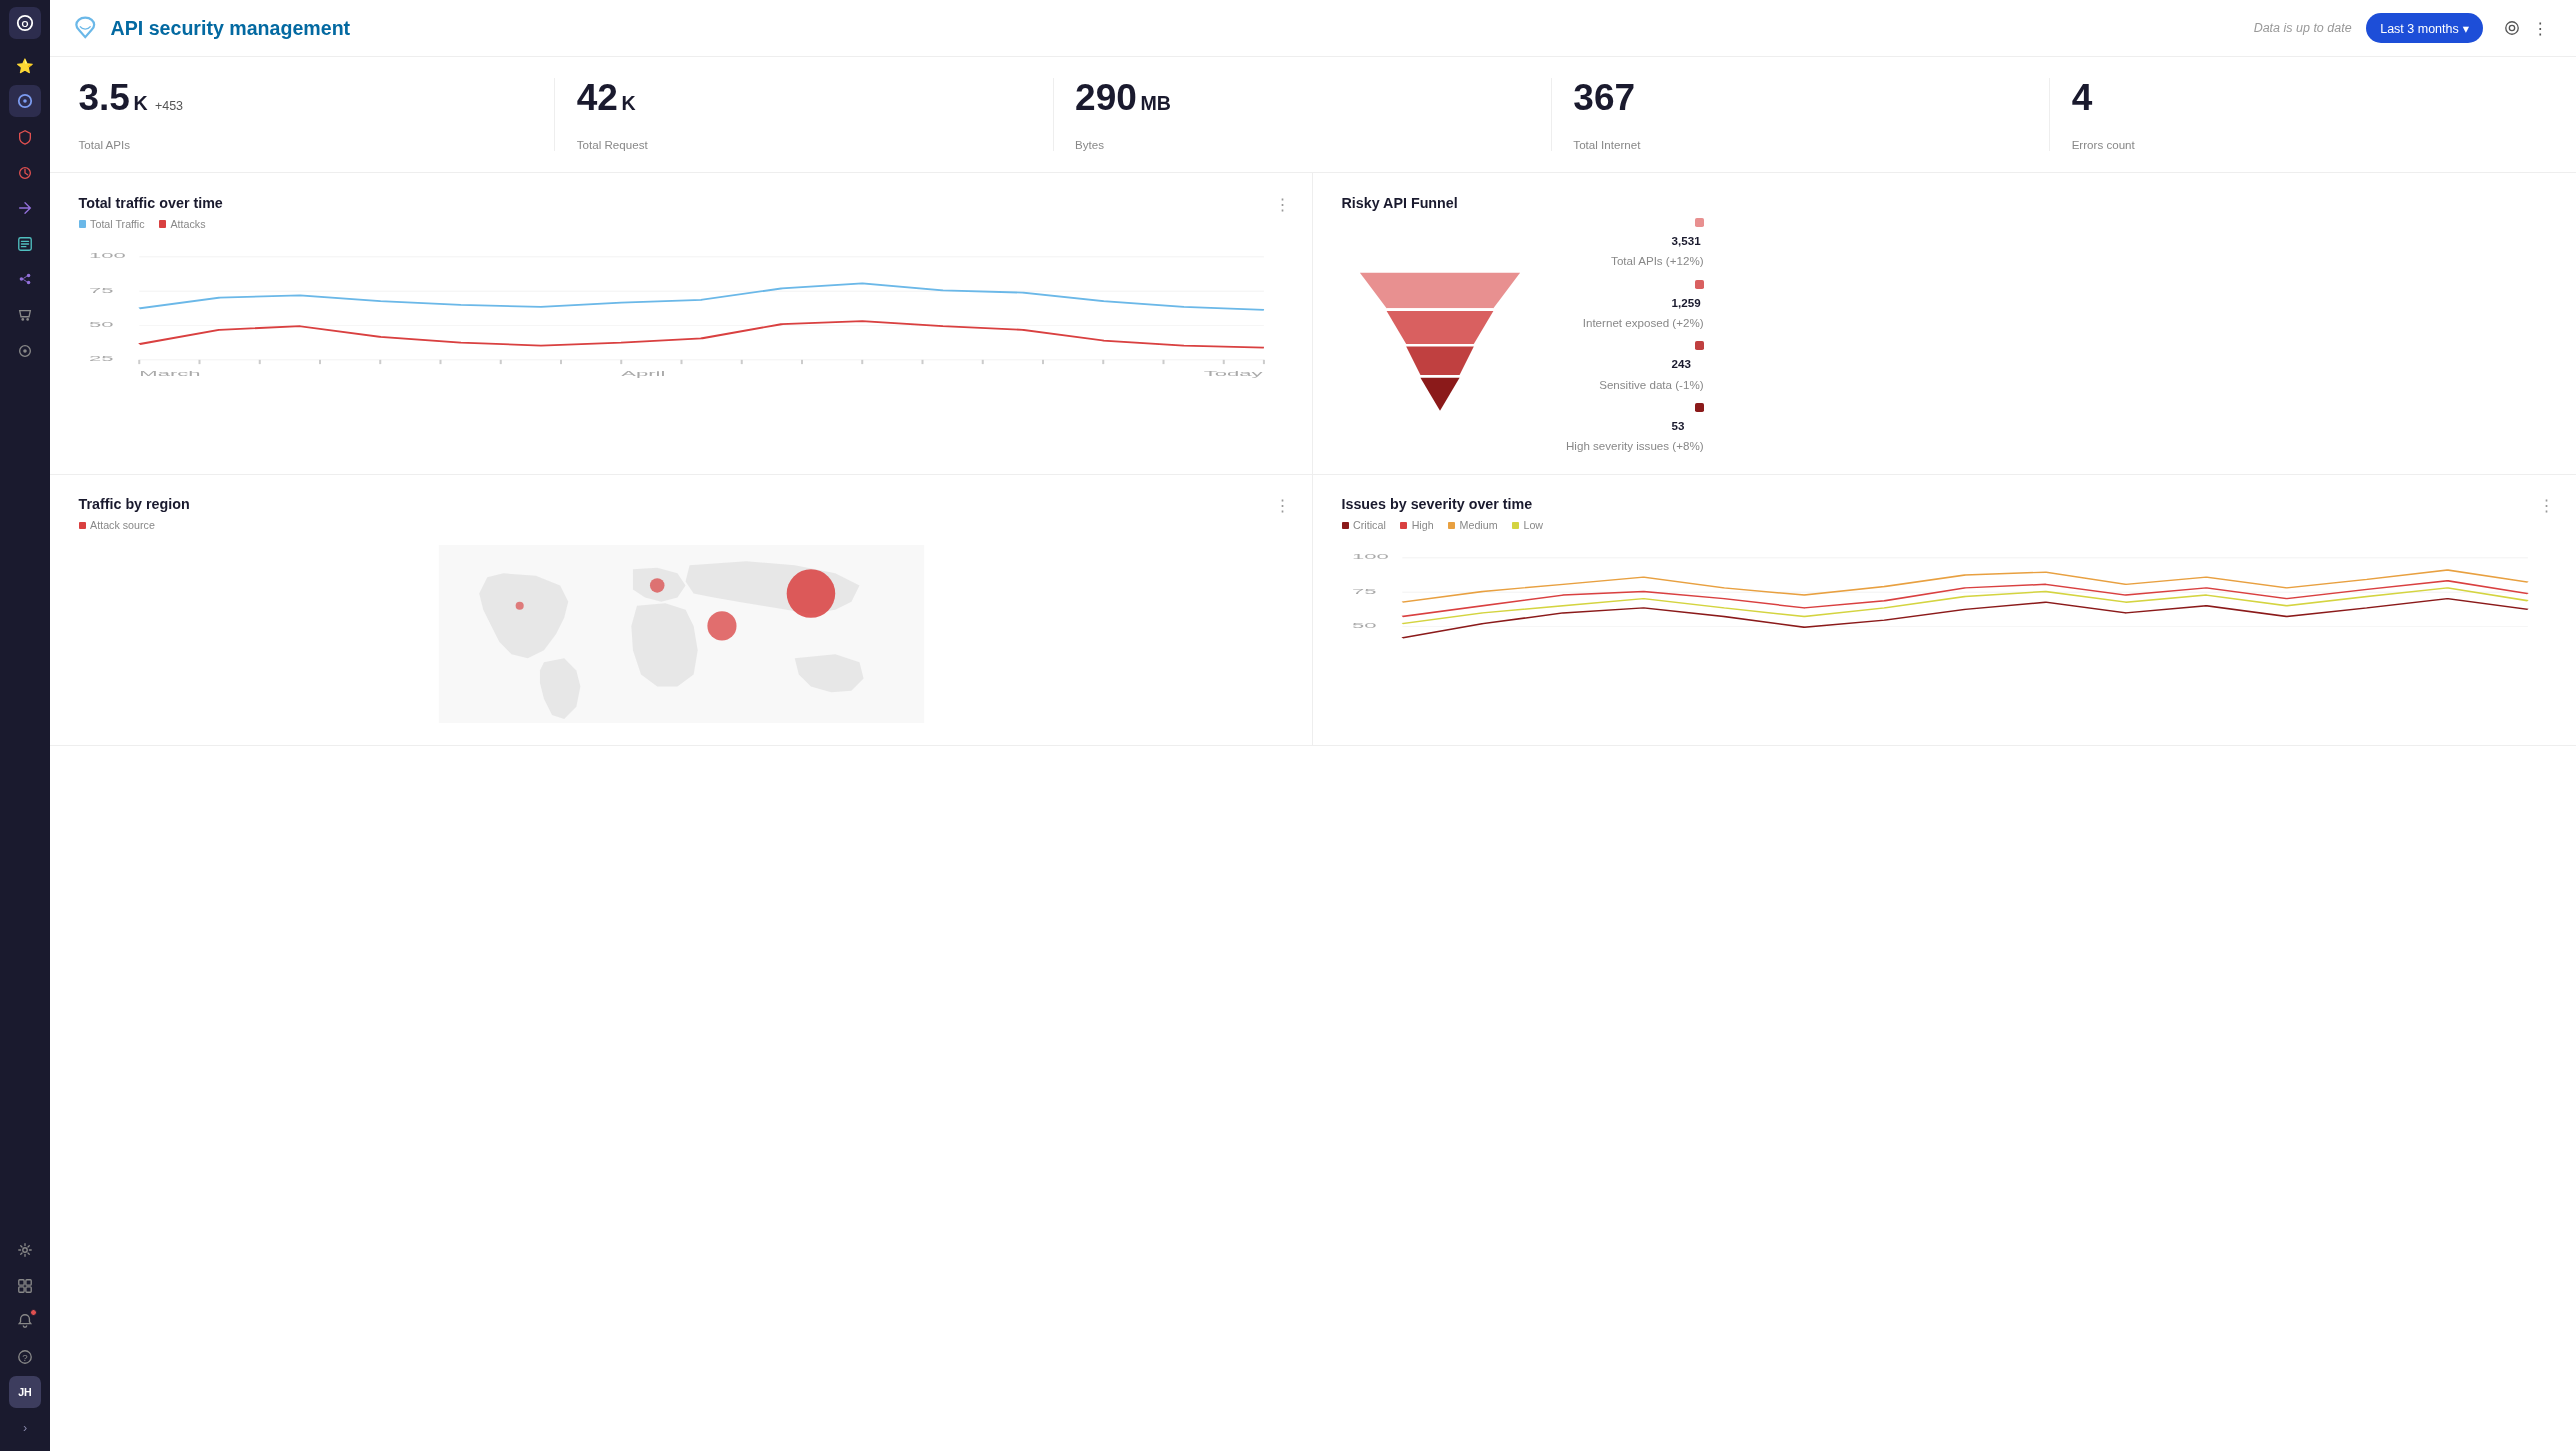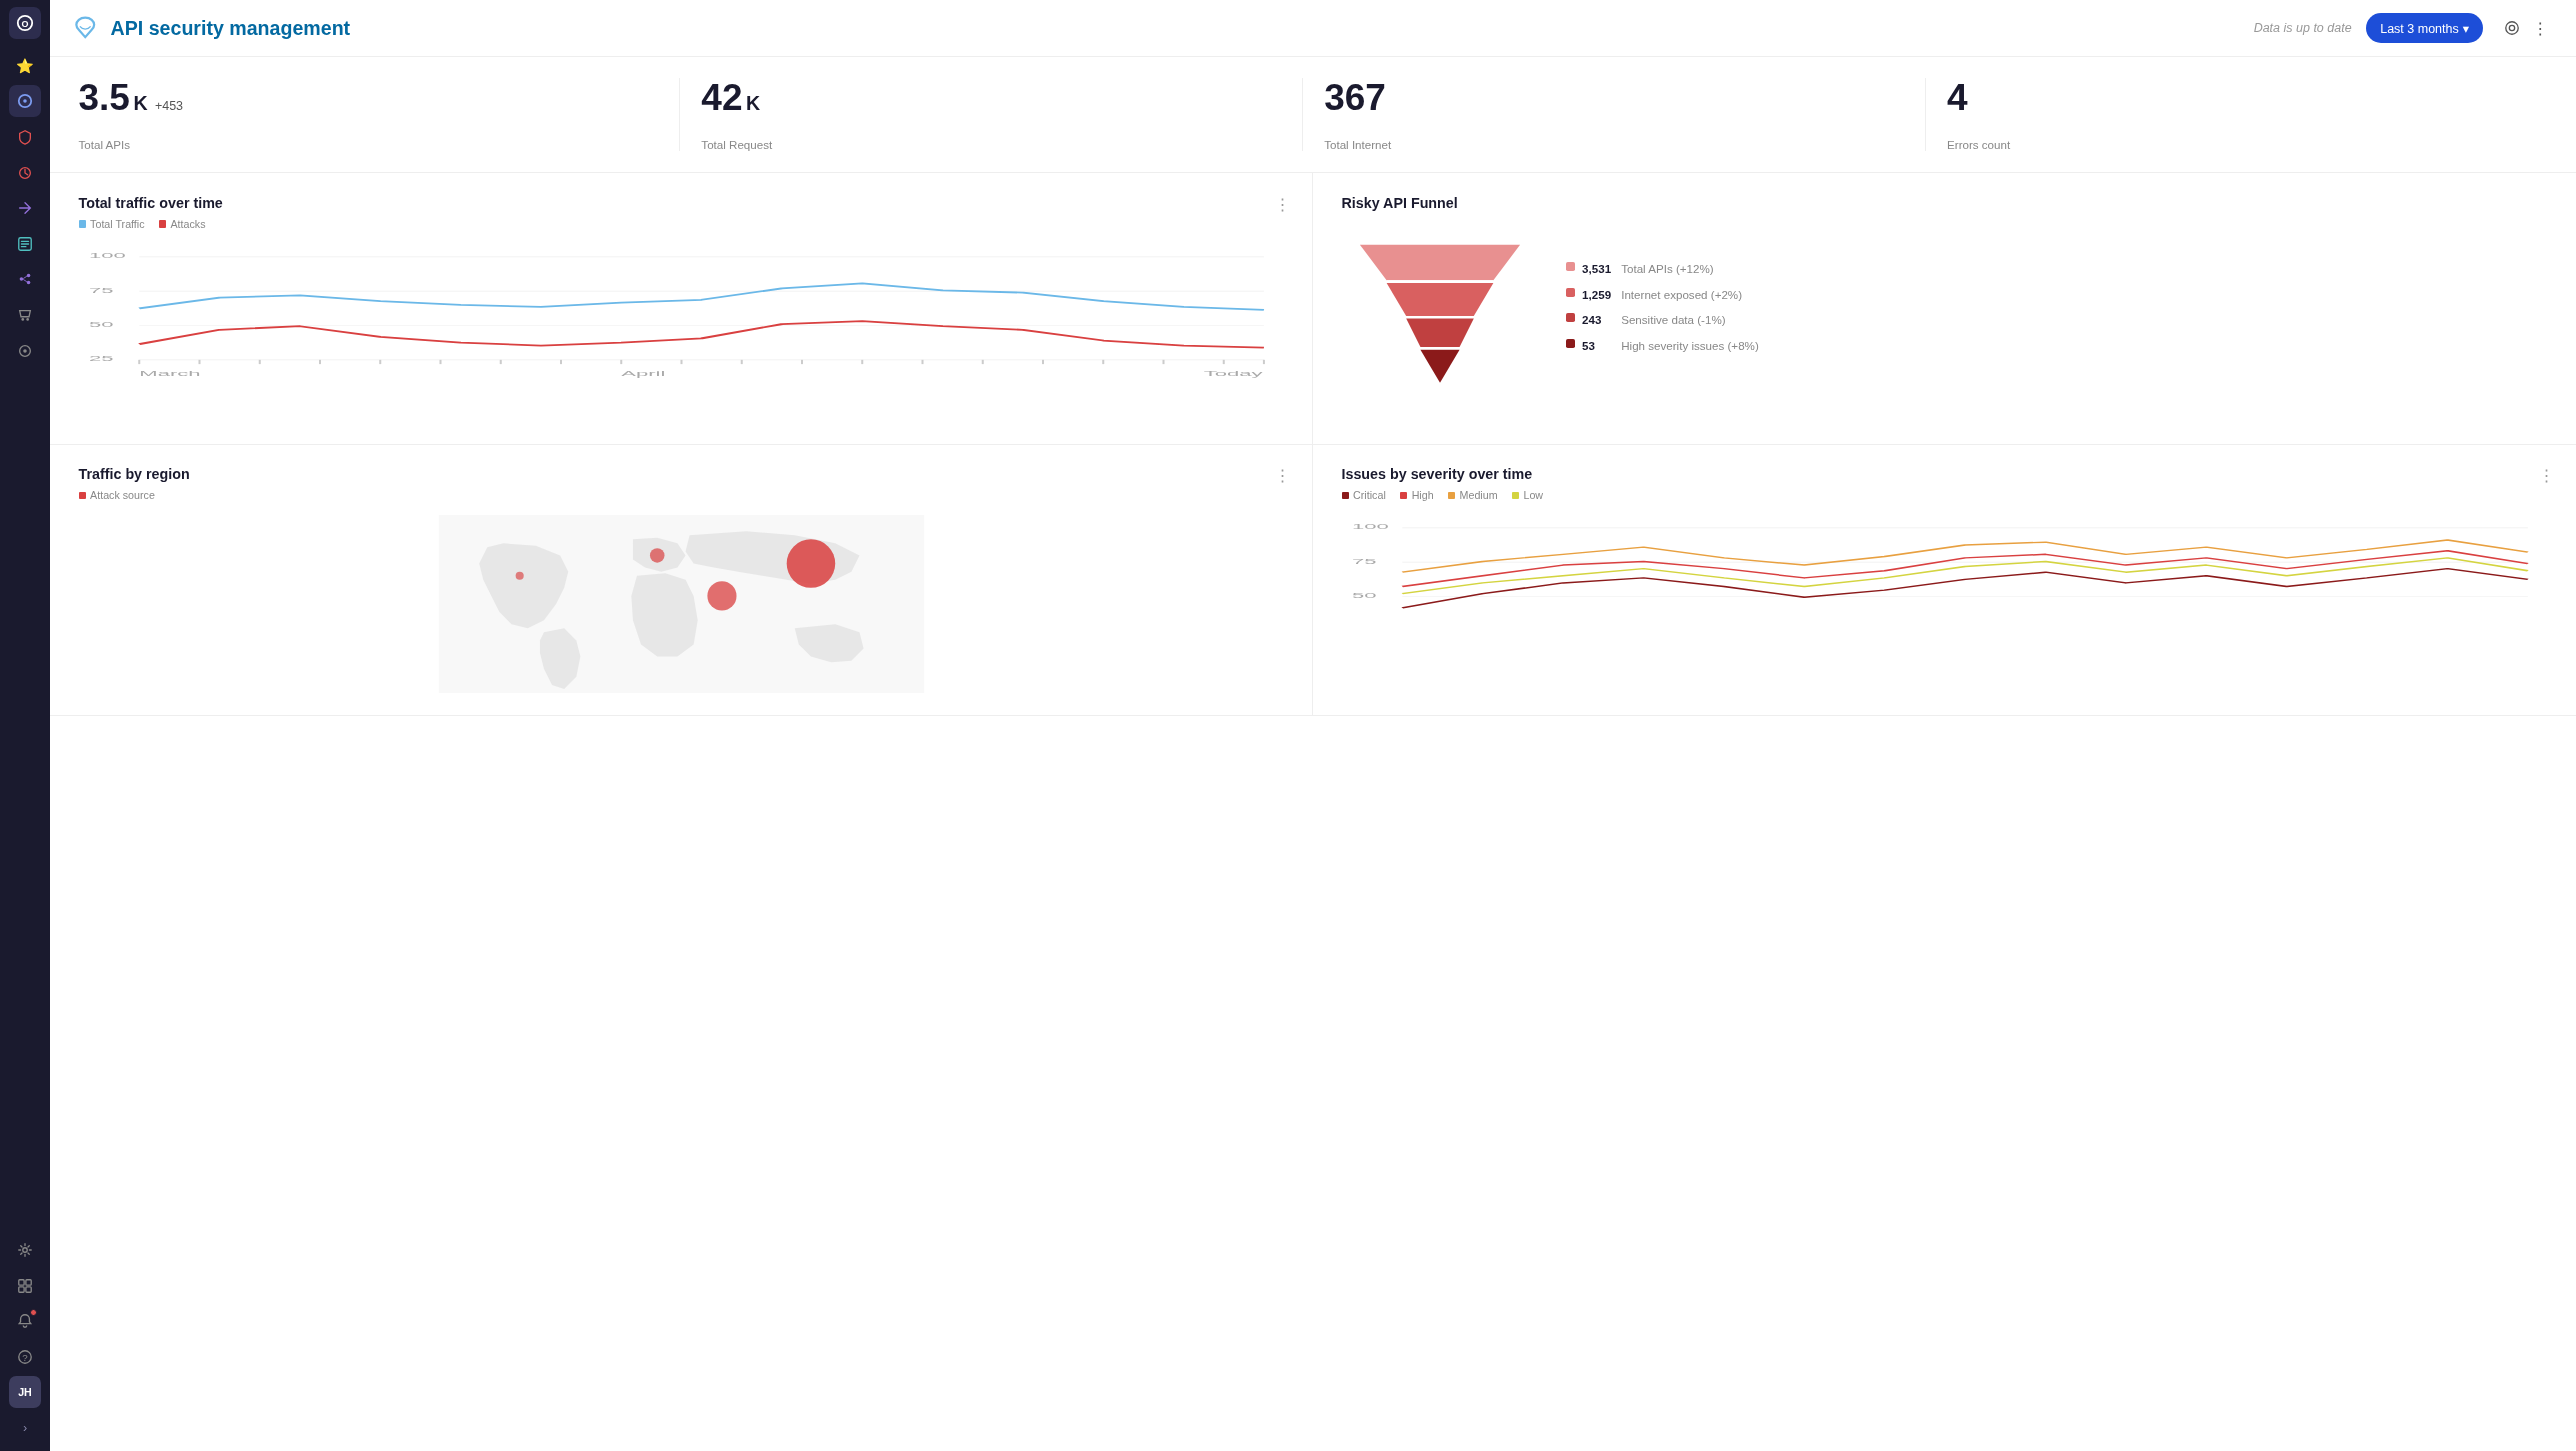--- a/index.html
+++ b/index.html
@@ -214,23 +214,24 @@
     .funnel-svg {
       flex-shrink: 0;
     }
     .funnel-legend {
       display: flex;
       flex-direction: column;
       gap: 12.5px;
     }
     .funnel-legend-item {
       display: flex;
-      align-items: flex-start;
+      align-items: flex-end;
       gap: 7.1px;
       font-size: 11.6px;
+      flex-direction: column;
     }
     .funnel-legend-dot {
       width: 9px; height: 9px;
       border-radius: 1.8px;
       flex-shrink: 0;
     }
     .funnel-legend-num {
       font-weight: 700;
       color: #1a1a2e;
       min-width: 32px;
@@ -385,20 +386,27 @@
           <span class="badge">+453</span>
         </div>
         <div class="kpi-label">Total APIs</div>
       </div>
       <div class="kpi-item">
         <div class="kpi-value">
           <span>42</span>
             <span class="unit">K</span>
         </div>
         <div class="kpi-label">Total Request</div>
+      </div>
+      <div class="kpi-item">
+        <div class="kpi-value">
+          <span>290</span>
+            <span class="unit">MB</span>
+        </div>
+        <div class="kpi-label">Bytes</div>
       </div>
       <div class="kpi-item">
         <div class="kpi-value">
           <span>367</span>
         </div>
         <div class="kpi-label">Total Internet</div>
       </div>
       <div class="kpi-item">
         <div class="kpi-value">
           <span>4</span>

